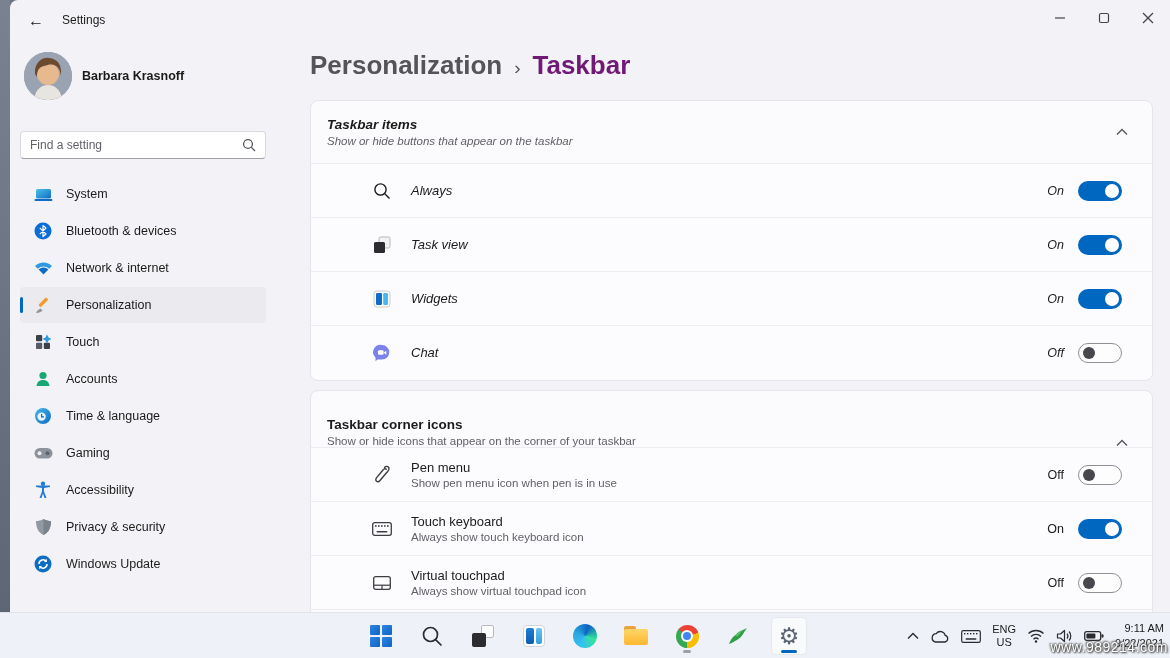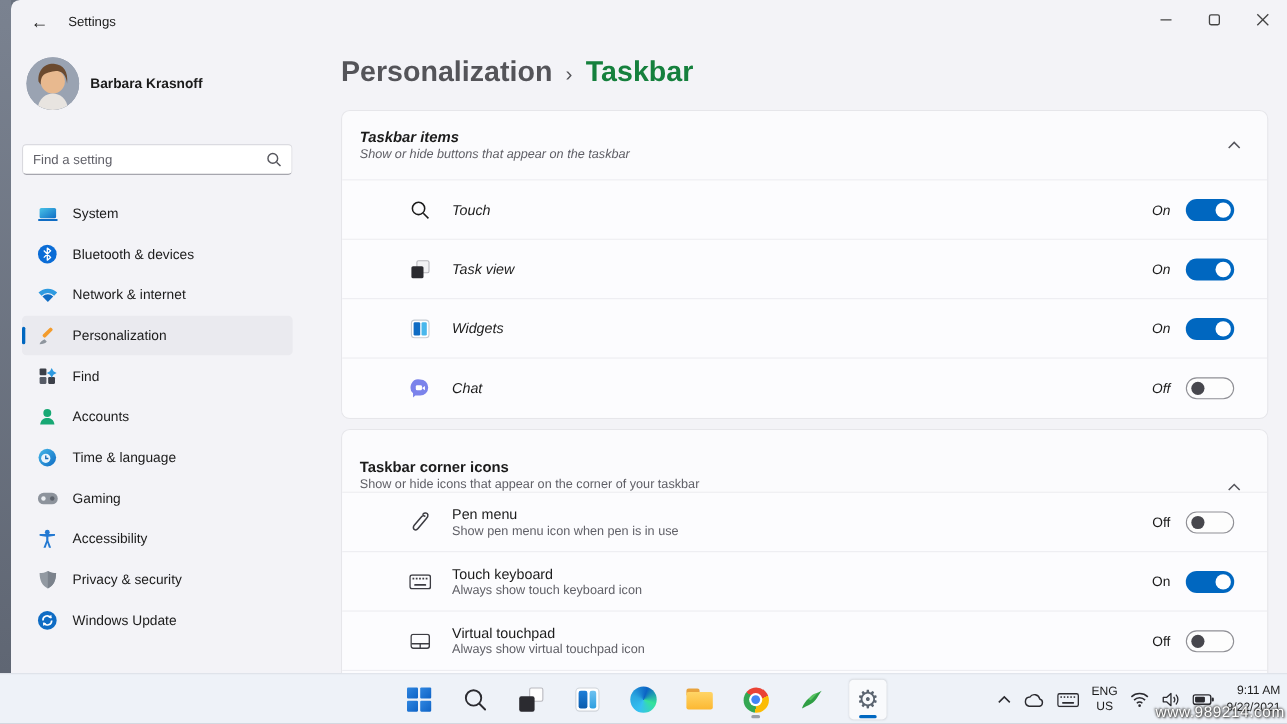--- a/index.html
+++ b/index.html
@@ -48,21 +48,21 @@
     justify-content:center; margin-right:13px; }
   .nav-item .nlabel { font-size:12.5px; color:#1b1b1b; }
   .nav-item.selected { background:#eaeaef; }
   .nav-item.selected::before { content:""; position:absolute; left:0; top:10px;
     width:3px; height:16px; border-radius:2px; background:#0067c0; }
 
   
   #breadcrumb { left:300px; top:50px; display:flex; align-items:baseline; gap:12px; }
   #crumb-parent { font-size:26px; font-weight:600; color:#545459; cursor:pointer; }
   #crumb-sep { font-size:19px; color:#545459; }
-  #crumb-current { font-size:26px; font-weight:600; color:#15803d; }
+  #crumb-current { font-size:26px; font-weight:600; color:#701a75; }
 
   .card { left:300px; width:843px; background:#fbfbfd; border:1px solid #e6e6ea;
     border-radius:8px; overflow:hidden; }
   #card-items { top:100px; height:281px;font-style:italic; }
   #card-corner { top:390px; height:240px; }
   .card-header { height:62px; display:flex; align-items:center; padding:0 24px 0 16px;
     cursor:pointer; }
   .card-header .htxt { flex:1; }
   .card-title { font-size:13.5px; font-weight:600; color:#1b1b1b; margin-bottom:3px; }
   .card-sub { font-size:11.5px; color:#5f5f66; }
@@ -244,21 +244,21 @@
 
     <div class="nav-item">
       <span class="nicon">
         <svg width="18" height="18" viewBox="0 0 18 18">
             <rect x="2" y="2" width="6.2" height="6.2" rx="1" fill="#3c4049"></rect>
             <rect x="2" y="9.8" width="6.2" height="6.2" rx="1" fill="#565b66"></rect>
             <rect x="9.8" y="9.8" width="6.2" height="6.2" rx="1" fill="#3c4049"></rect>
             <path d="M13 1.5 L14.6 4.4 L17.5 6 L14.6 7.6 L13 10.5 L11.4 7.6 L8.5 6 L11.4 4.4 Z" fill="#2e9ae0"></path>
           </svg>
       </span>
-      <span class="nlabel">Find</span>
+      <span class="nlabel">Touch</span>
     </div>
 
     <div class="nav-item">
       <span class="nicon">
         <svg width="18" height="18" viewBox="0 0 18 18">
             <circle cx="9" cy="5.5" r="3.6" fill="#17a874"></circle>
             <path d="M2.5 16 C3 11.5 6 10 9 10 C12 10 15 11.5 15.5 16 Z" fill="#17a874"></path>
           </svg>
       </span>
       <span class="nlabel">Accounts</span>
@@ -344,21 +344,21 @@
     </div>
 
     <div class="toggle-row">
       <span class="ricon">
         <svg width="18" height="18" viewBox="0 0 18 18">
             <circle cx="7.5" cy="7.5" r="5.6" fill="none" stroke="#1b1b1b" stroke-width="1.4"></circle>
             <line x1="11.8" y1="11.8" x2="16.5" y2="16.5" stroke="#1b1b1b" stroke-width="1.4"></line>
           </svg>
       </span>
       <div class="row-text">
-          <div class="row-label">Touch</div>
+          <div class="row-label">Always</div>
         </div>
       <span class="state-label">On</span>
       <div class="toggle on"></div>
     </div>
 
     <div class="toggle-row">
       <span class="ricon">
         <svg width="18" height="18" viewBox="0 0 18 18">
             <rect x="6" y="1" width="11" height="11" rx="1.5" fill="#f2f2f4" stroke="#b6b6bc" stroke-width="1"></rect>
             <rect x="1" y="6" width="11" height="11" rx="1.5" fill="#2b2b30"></rect>

